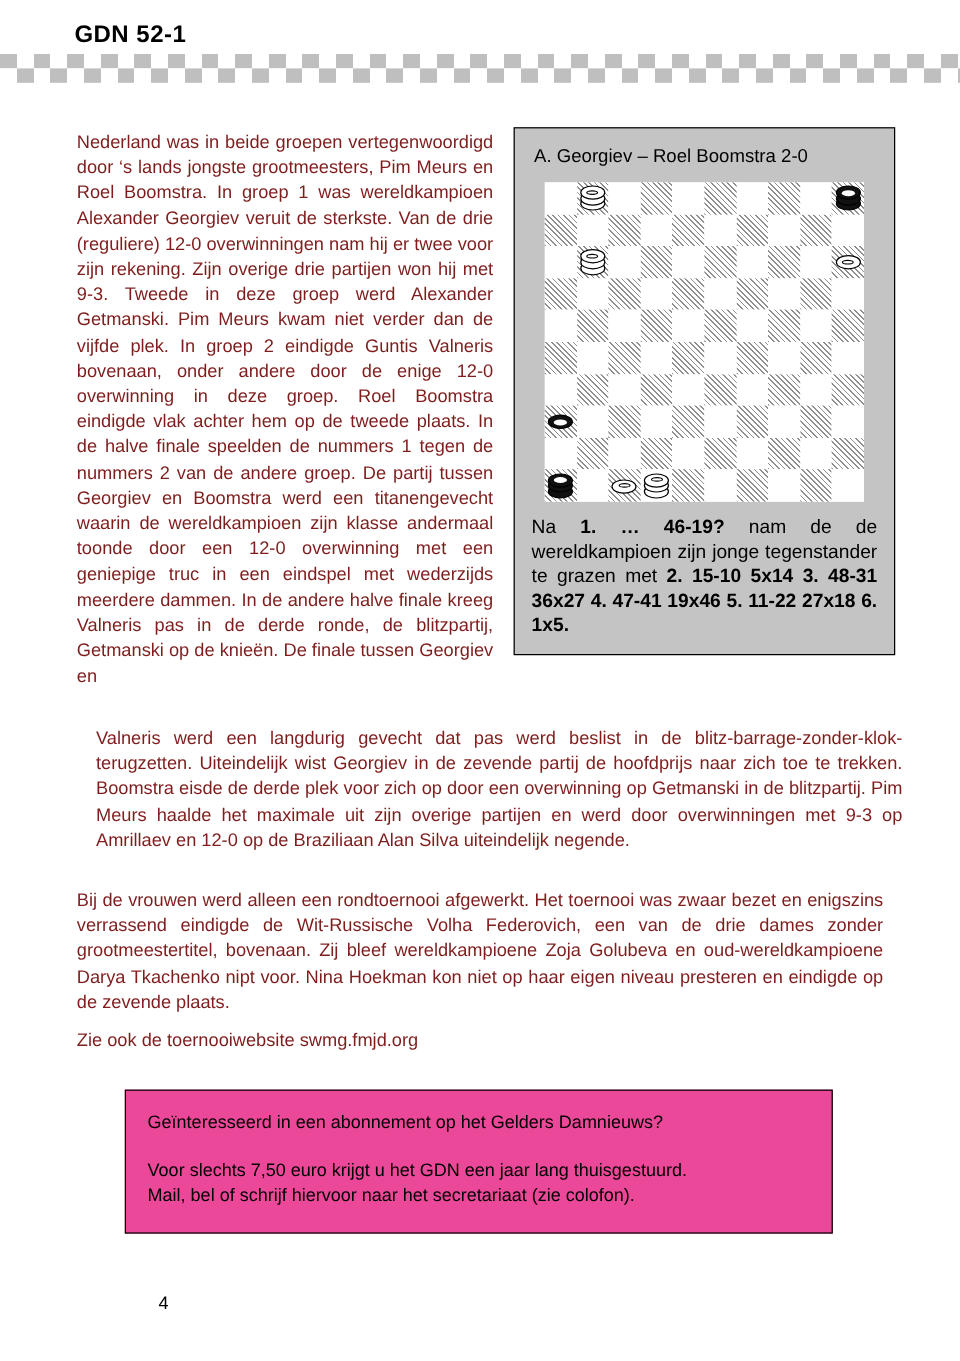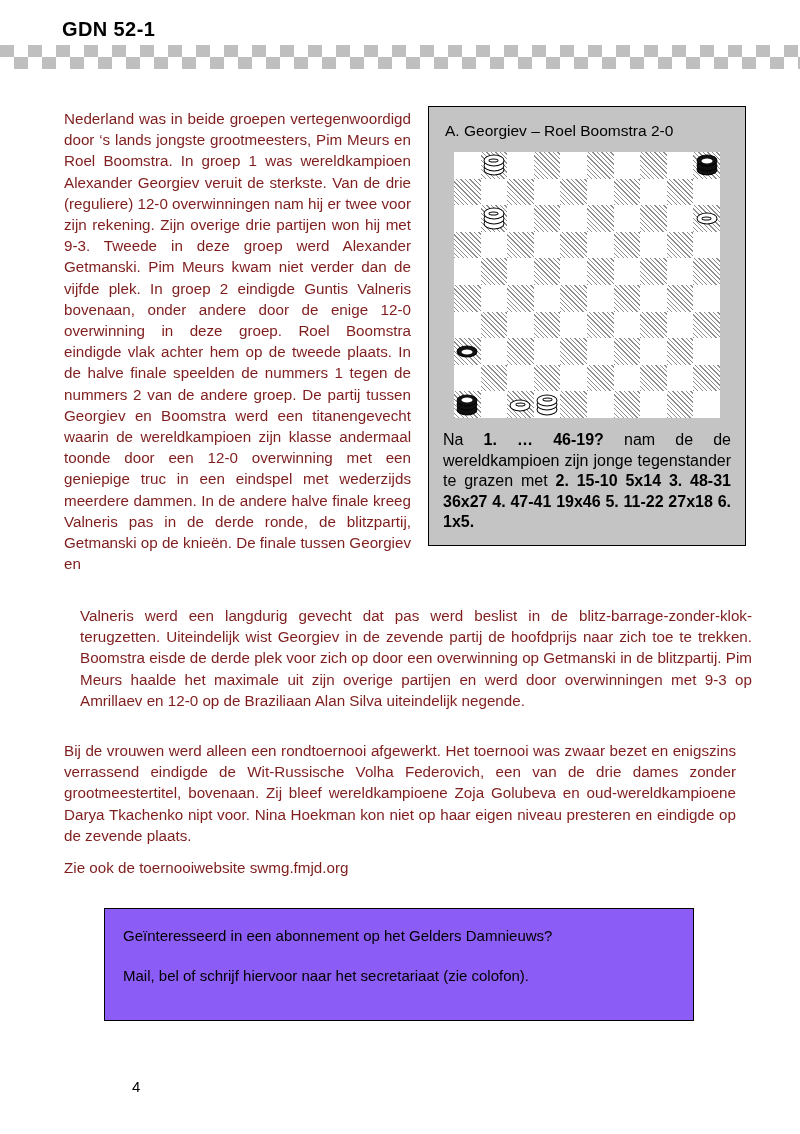--- a/index.html
+++ b/index.html
@@ -194,23 +194,23 @@
   #diagram-caption b { font-weight: bold; }
   #caption-moves { font-weight: bold; }
 
   
   #promo-box {
     position: absolute;
     left: 104px;
     top: 908px;
     width: 590px;
     box-sizing: border-box;
-    background: #8b5cf6;
+    background: #ec4899;
     border: 1.6px solid #000;
-    padding: 16px 18px 34px 18px;
+    padding: 16px 18px 20px 18px;
   }
   .promo-line {
     font-size: 15px;
     line-height: 21px;
   }
   #promo-gap { height: 19px; }
 
   
   #page-number {
     position: absolute;
@@ -389,17 +389,18 @@
       </div>
 
     <div id="diagram-caption">
       <span>Na </span><b>1. … 46-19?</b><span> nam de de wereldkampioen zijn jonge tegenstander te grazen met </span><span id="caption-moves">2. 15-10 5x14 3. 48-31 36x27 4. 47-41 19x46 5. 11-22 27x18 6. 1x5.</span>
     </div>
   </div>
 
   <div id="promo-box">
     <div class="promo-line">Geïnteresseerd in een abonnement op het Gelders Damnieuws?</div>
     <div id="promo-gap"></div>
+    <div class="promo-line">Voor slechts 7,50 euro krijgt u het GDN een jaar lang thuisgestuurd.</div>
     <div class="promo-line">Mail, bel of schrijf hiervoor naar het secretariaat (zie colofon).</div>
   </div>
 
   <div id="page-number">4</div>
 </div>
 
 </body></html>

